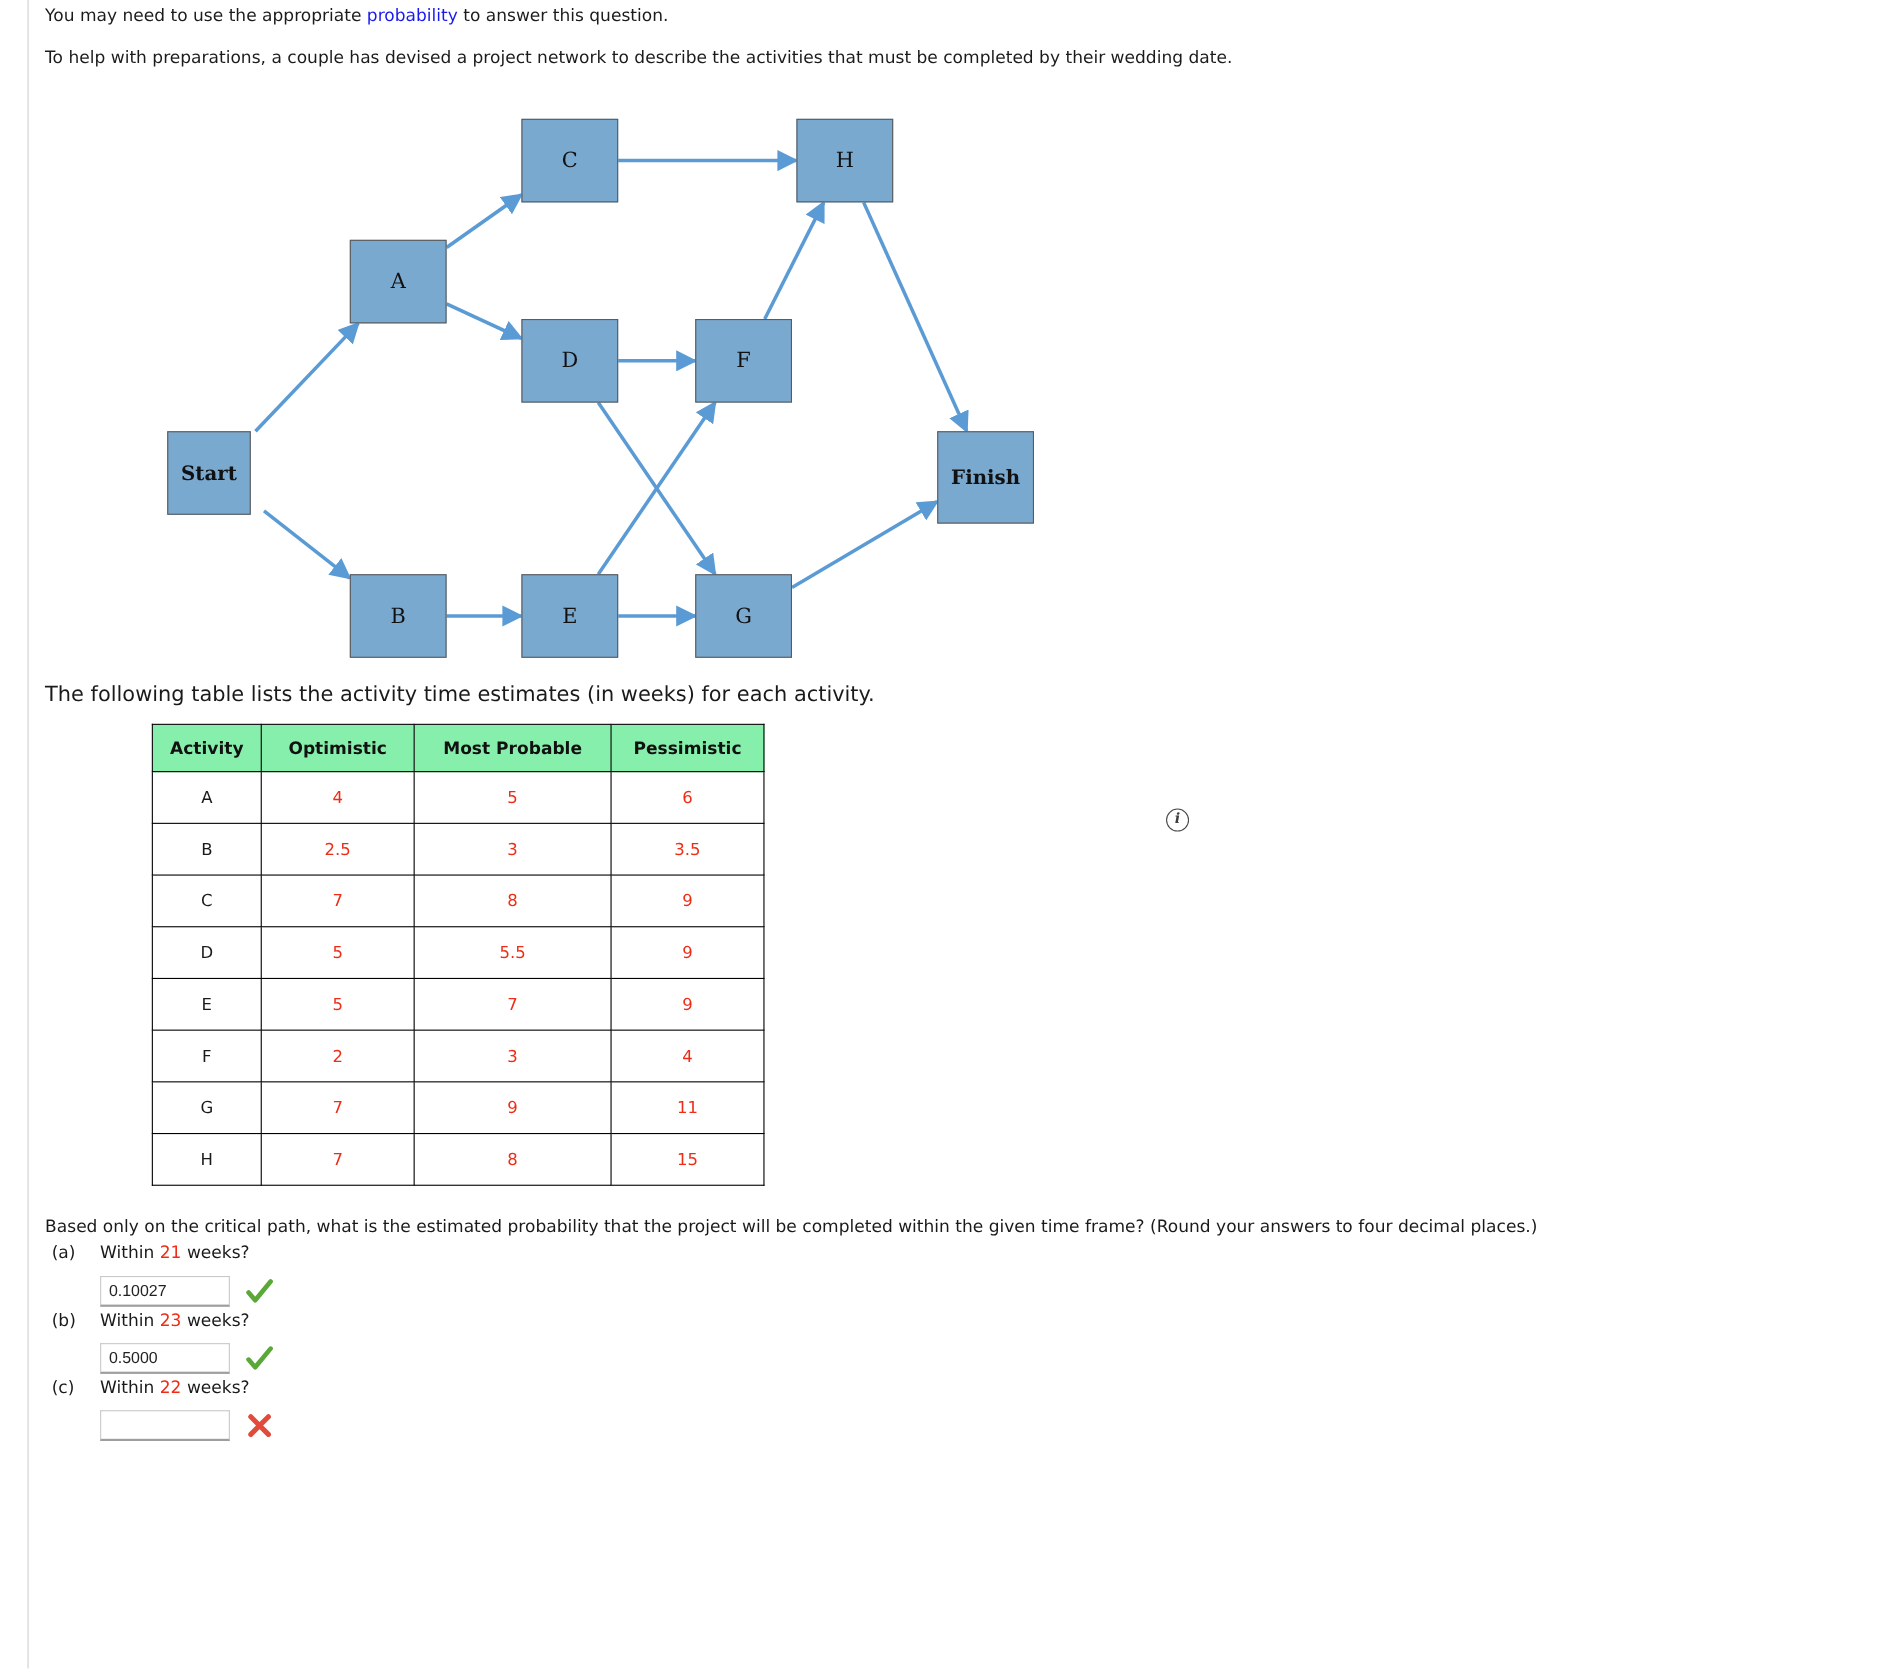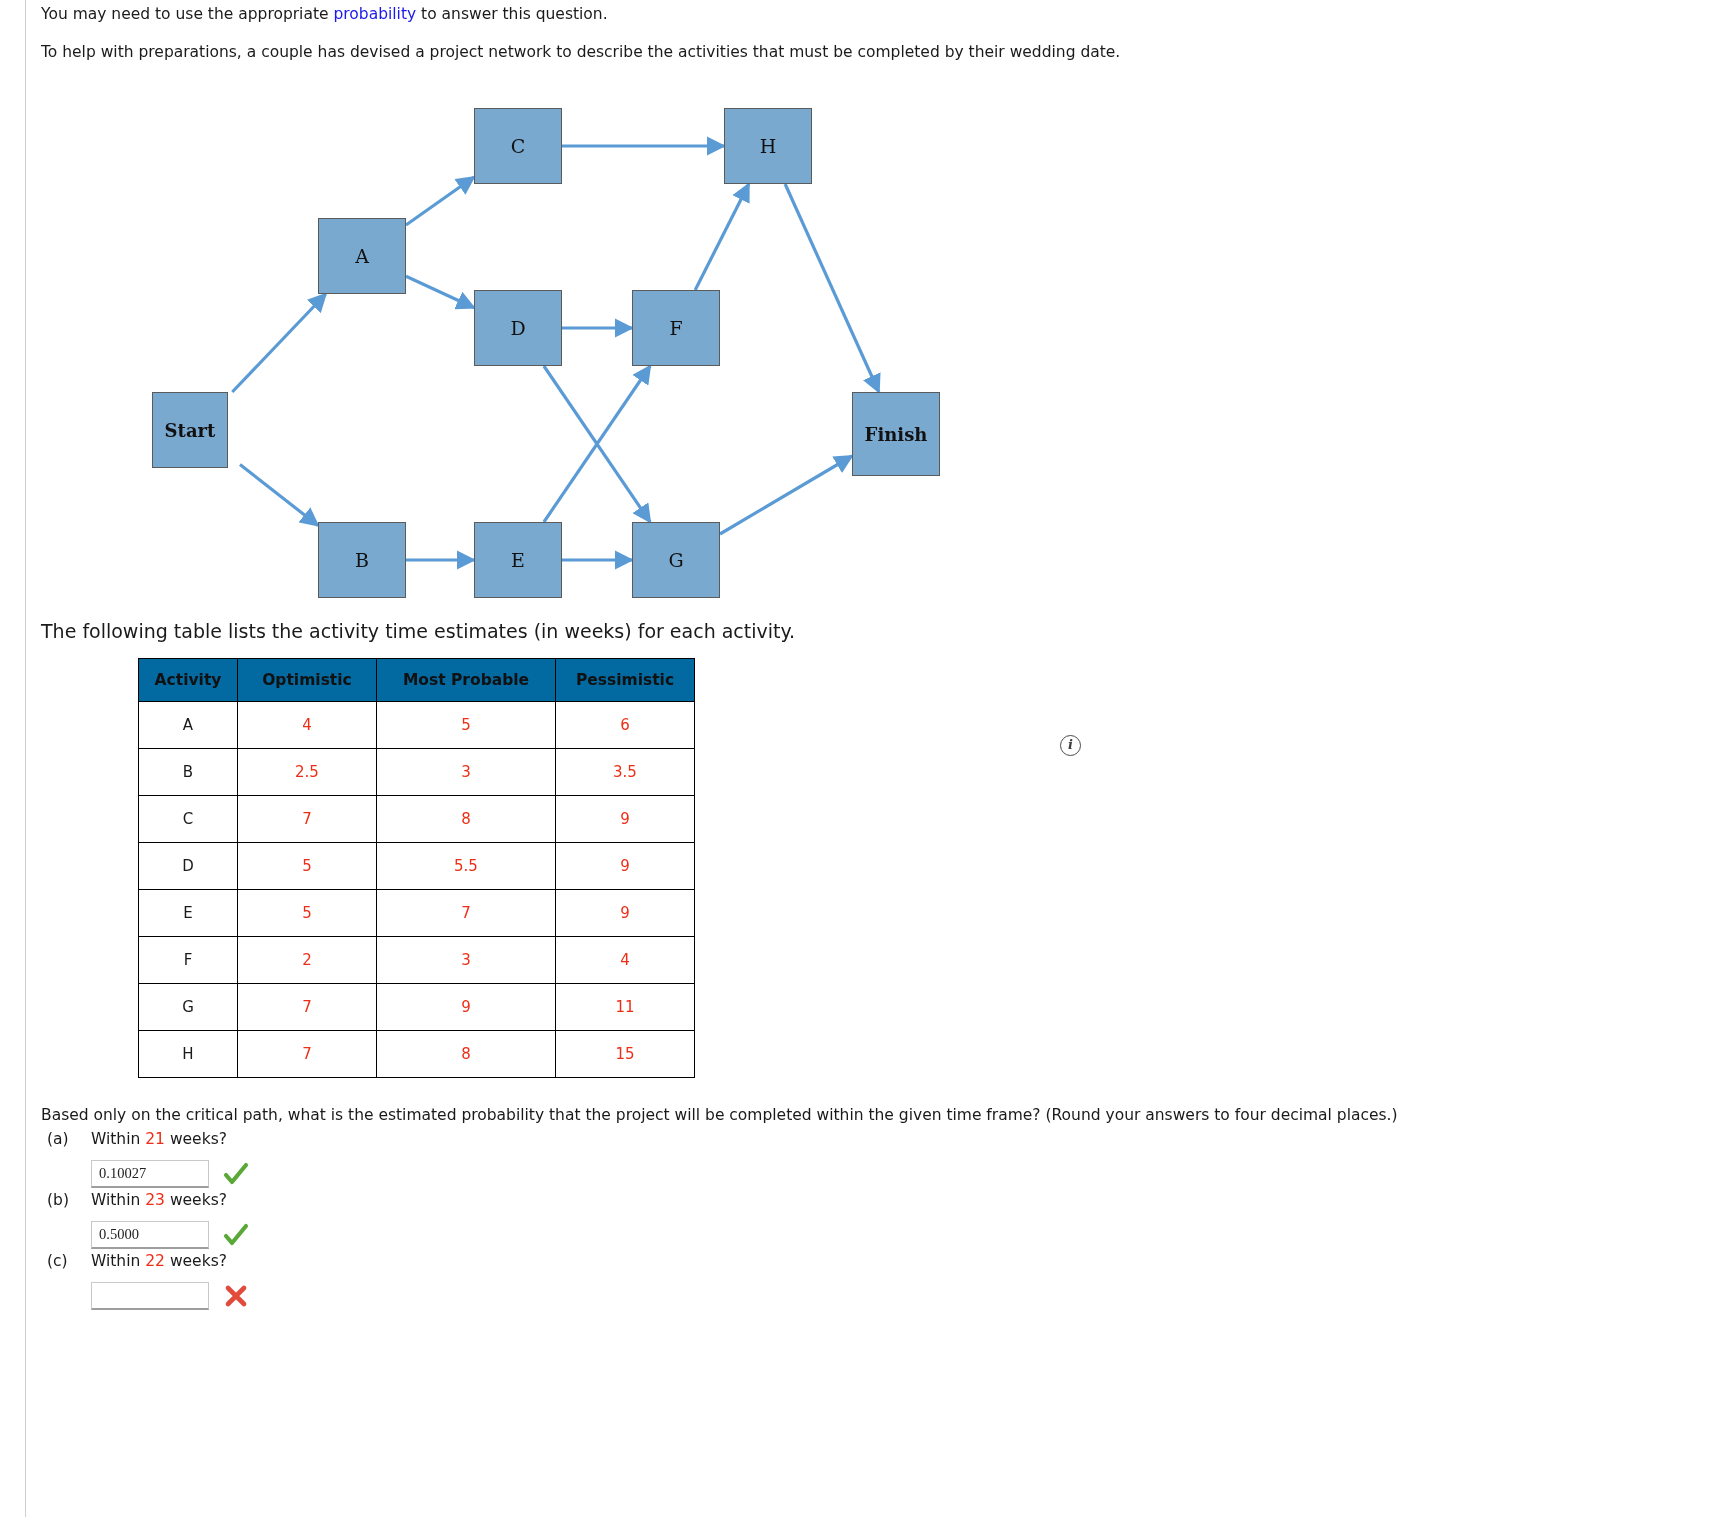--- a/index.html
+++ b/index.html
@@ -99,21 +99,21 @@
   }
   #est-table th, #est-table td {
     border: 1.5px solid #000000;
     text-align: center;
     vertical-align: middle;
     height: 46px;
     padding: 0 14px;
     font-weight: normal;
   }
   #est-table thead th {
-    background: #0369a1;
+    background: #86efac;
     font-weight: bold;
     color: #111111;
     height: 42px;
     font-size: 15.5px;
   }
   #est-table td.activity {
     color: #1a1a1a;
     min-width: 70px;
   }
   #est-table td.num {
@@ -145,21 +145,21 @@
     display: flex;
     align-items: center;
   }
   .answer-input {
     width: 118px;
     height: 28px;
     box-sizing: border-box;
     border: 1px solid #c9c9c9;
     border-bottom: 2px solid #9e9e9e;
     background: #ffffff;
-    font-family: Liberation Serif, serif;
+    font-family: Liberation Sans, sans-serif;
     font-size: 14.5px;
     color: #222222;
     padding: 0 7px;
     outline: none;
   }
   .mark {
     margin-left: 14px;
     width: 26px;
     height: 26px;
     display: inline-block;

